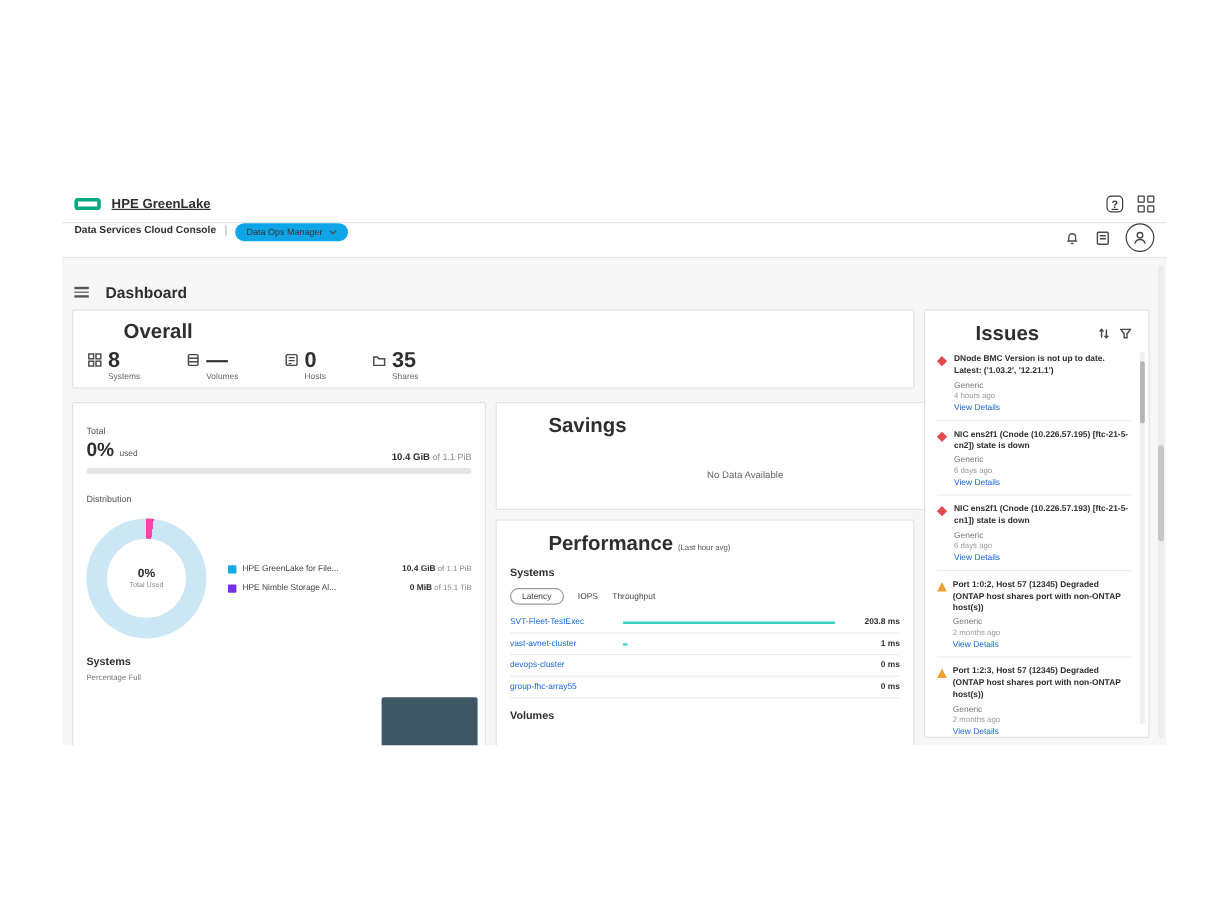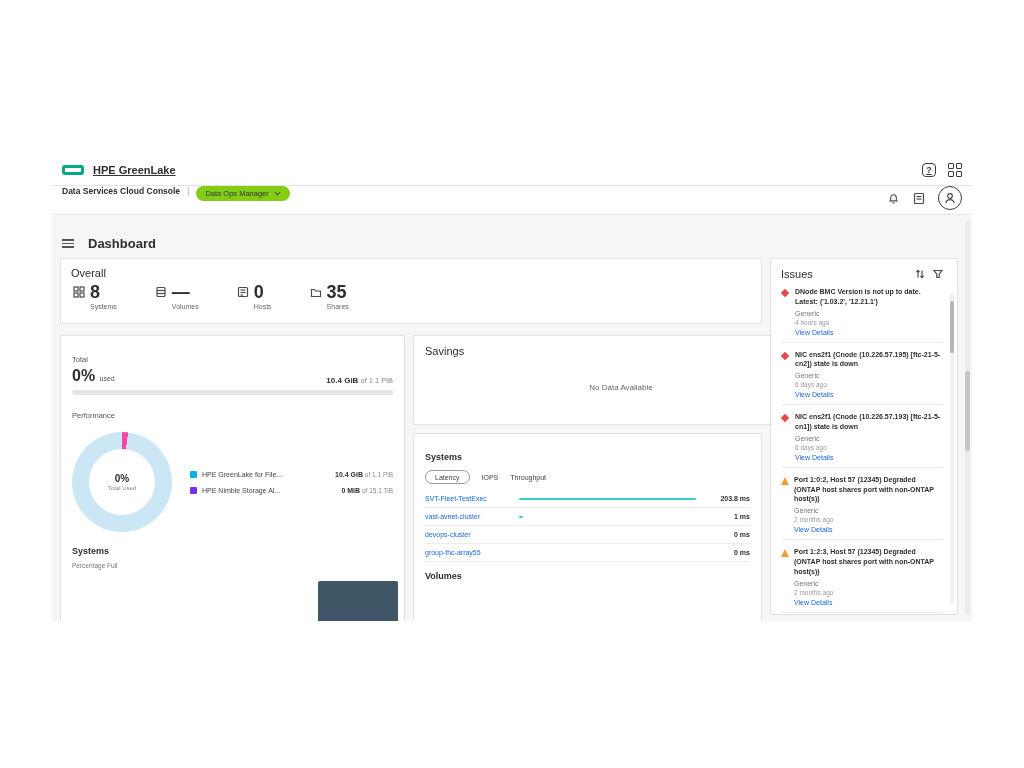--- a/index.html
+++ b/index.html
@@ -13,36 +13,36 @@
   .brand { font-size:11px; font-weight:bold; margin-left:9px; color:#2e2e2e; }
   .row1-right { margin-left:auto; display:flex; align-items:center; gap:12px; }
   .help-ic { width:14px; height:14px; border:1.6px solid #3a3a3a; border-radius:4px; font-size:9px; font-weight:bold;
              display:flex; align-items:center; justify-content:center; color:#3a3a3a; cursor:pointer; }
   .apps-ic { display:grid; grid-template-columns:6px 6px; grid-gap:2px; cursor:pointer; }
   .apps-ic span { width:6px; height:6px; border:1.5px solid #3a3a3a; border-radius:1px; }
 
   .row2 { height:29px; border-bottom:1px solid #e4e4e4; display:flex; align-items:flex-start; padding:0 10px; }
   .console-label { font-size:8.5px; font-weight:bold; color:#2e2e2e; }
   .bar-sep { color:#aaa; font-size:9px; margin:0 7px; }
-  .app-pill { display:flex; align-items:center; gap:5px; background:#84cc16; border-radius:10px;
+  .app-pill { display:flex; align-items:center; gap:5px; background:#0ea5e9; border-radius:10px;
               padding:3px 9px; font-size:7.5px; color:#333; cursor:pointer; }
   .row2-right { margin-left:auto; display:flex; align-items:center; gap:13px; }
   .icon-btn { cursor:pointer; display:flex; align-items:center; }
   .avatar { width:24px; height:24px; border:1.5px solid #3a3a3a; border-radius:50%;
             display:flex; align-items:center; justify-content:center; cursor:pointer; background:#fff; }
 
   
   .content { position:relative; height:406px; background:#f6f6f6; overflow:hidden; }
   .page-head { position:absolute; left:10px; top:21px; display:flex; align-items:center; gap:14px; }
   .hamburger { width:12px; cursor:pointer; }
   .hamburger i { display:block; height:1.6px; background:#555; margin:2.2px 0; }
   .page-title { font-size:13px; font-weight:bold; color:#2e2e2e; }
 
   .card { position:absolute; background:#fff; border:1px solid #e2e2e2; border-radius:2px; }
-  .card-title { font-size:11px; font-weight:normal; color:#2e2e2e; }
+  .card-title { font-size:17px; font-weight:bold; color:#2e2e2e;margin-left:32px; }
 
   
   .card-overall { left:8px; top:43px; width:702px; height:66px; padding:8px 10px; }
   .stats { display:flex; gap:38px; margin-top:4px; margin-left:2px; }
   .stat { display:flex; flex-direction:column; }
   .stat-top { display:flex; align-items:center; gap:5px; }
   .stat-value { font-size:18px; font-weight:600; color:#2e2e2e; line-height:1; }
   .stat-label { font-size:7px; color:#666; margin-top:2px; margin-left:17px; }
 
   
@@ -231,21 +231,21 @@
       </div>
 
       <div class="card card-capacity">
         <div class="sec-label" style="margin-top:10px;">Total</div>
         <div class="cap-row">
           <div class="cap-pct"><span>0%</span> <small>used</small></div>
           <div class="cap-val"><b>10.4 GiB</b> <span>of 1.1 PiB</span></div>
         </div>
         <div class="progress"></div>
 
-        <div class="sec-label" style="margin-top:16px;">Performance</div>
+        <div class="sec-label" style="margin-top:16px;">Distribution</div>
         <div class="dist-wrap">
           <div class="donut">
             <div class="donut-hole">
               <b>0%</b>
               <span>Total Used</span>
             </div>
           </div>
           <div class="legend">
             <div class="legend-row">
               <span class="sw sw-0"></span>
@@ -269,20 +269,24 @@
           </div>
         </div>
       </div>
 
       <div class="card card-savings">
         <div class="card-title">Savings</div>
         <div class="no-data">No Data Available</div>
       </div>
 
       <div class="card card-perf">
+        <div class="perf-title-row">
+          <span class="card-title">Performance</span>
+          <span class="perf-sub">(Last hour avg)</span>
+        </div>
         <div class="bold-label perf-systems">Systems</div>
         <div class="tabs">
           <span class="tab active">Latency</span>
           <span class="tab">IOPS</span>
           <span class="tab">Throughput</span>
         </div>
         <div class="perf-rows">
           <div class="perf-row">
             <span class="perf-name">SVT-Fleet-TestExec</span>
             <span class="spark">

